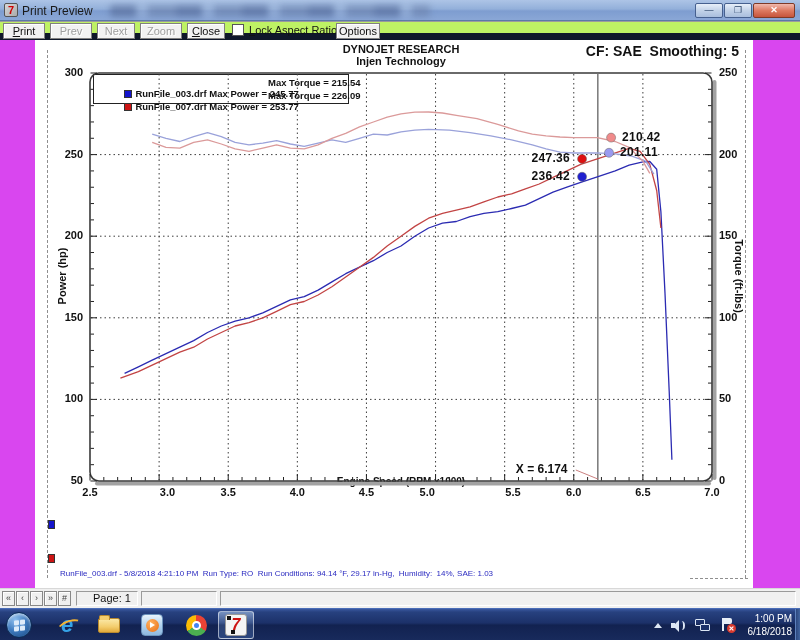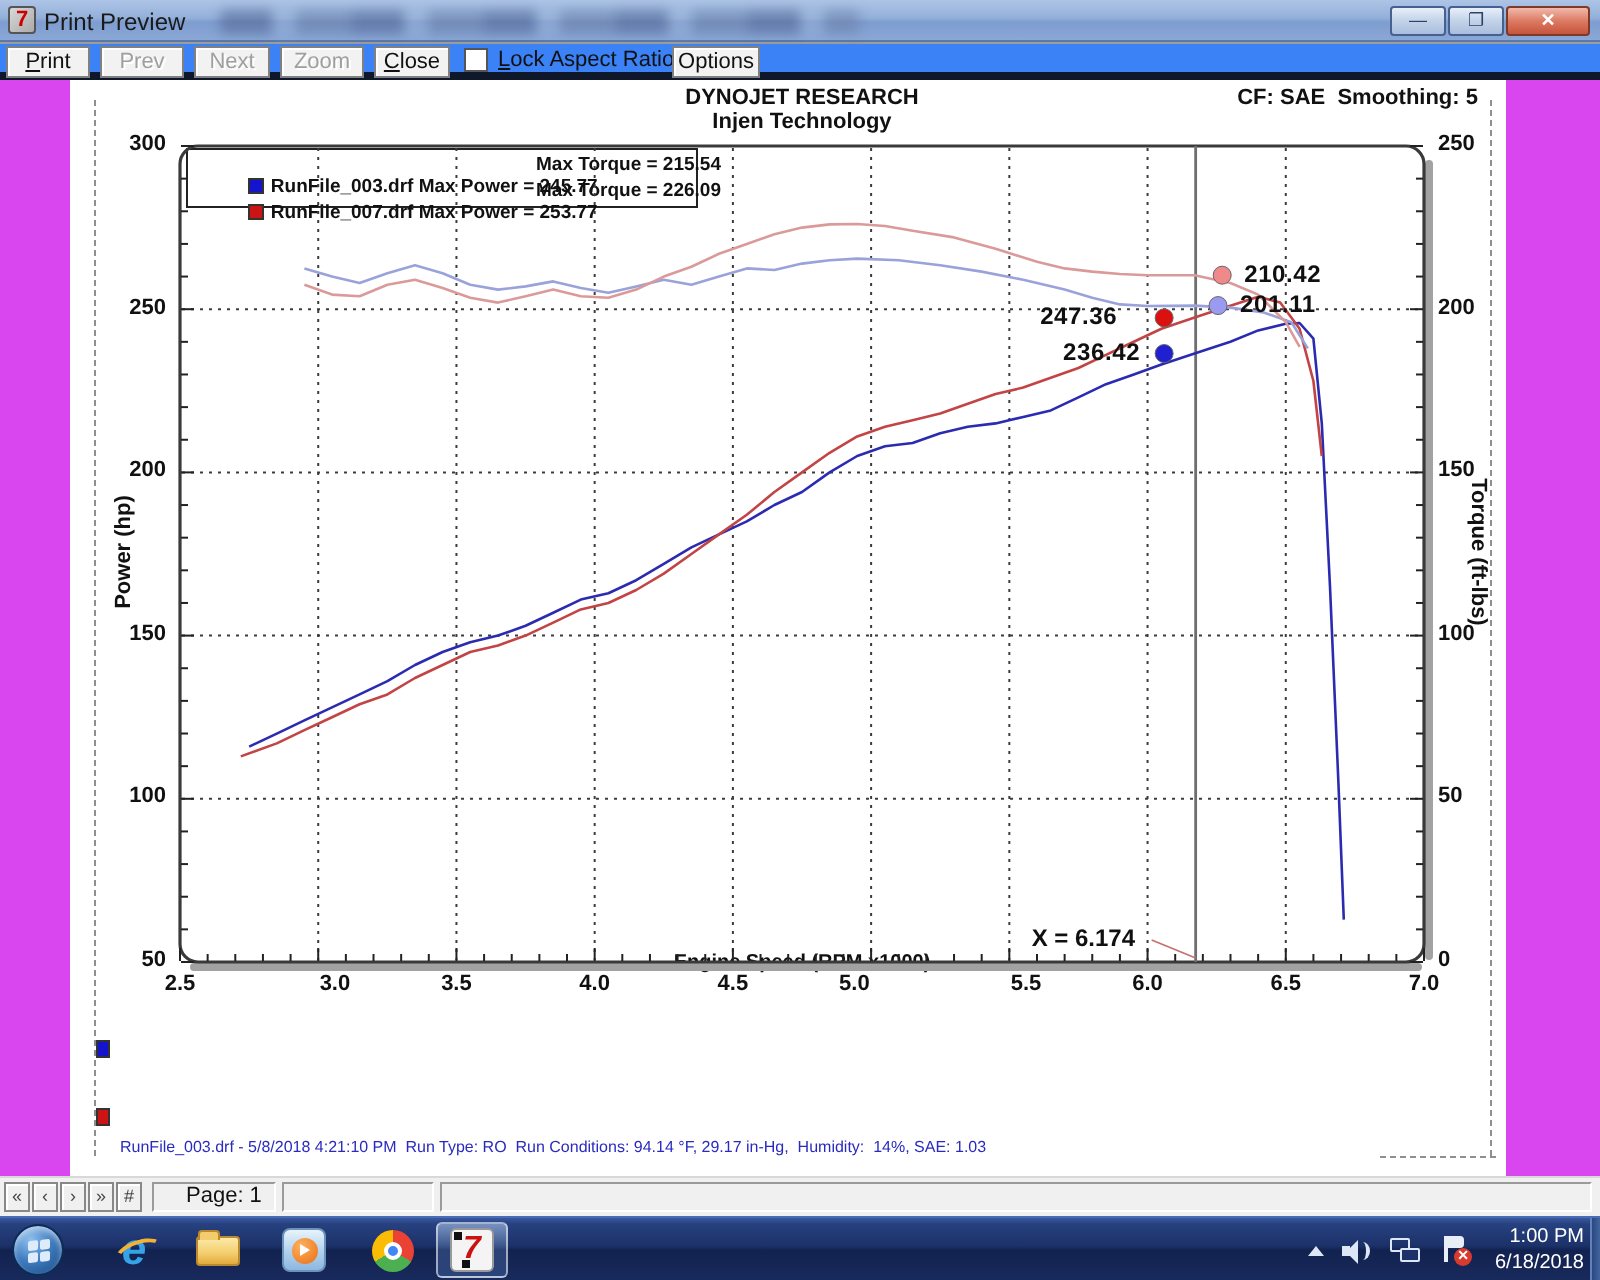--- a/index.html
+++ b/index.html
@@ -18,22 +18,22 @@
     background:repeating-linear-gradient(90deg, rgba(80,100,145,.55) 0 26px, rgba(165,185,215,.35) 26px 38px, rgba(105,125,165,.5) 38px 66px);
     filter:blur(3px); }
   .win-btns { position:absolute; right:5px; top:3px; display:flex; gap:1px; }
   .win-btn { width:28px; height:15px; border:1px solid #46608f; border-radius:2px;
     background:linear-gradient(180deg,#e7eff9 0%,#c2d2e8 50%,#a9bedd 100%);
     font-size:9px; line-height:13px; text-align:center; color:#2b4468; }
   .win-btn.close { width:42px; background:linear-gradient(180deg,#f0b9ad 0%,#dd7a62 50%,#c6543c 100%);
     border-color:#7e3a28; color:#fff; font-weight:bold; }
 
   
-  .toolbar { position:absolute; left:0; top:22px; width:800px; height:18px; background:#3b82f6;
-    border-bottom:4px solid #0f172a; }
+  .toolbar { position:absolute; left:0; top:22px; width:800px; height:18px; background:#bef264;
+    border-bottom:7px solid #0f172a; }
   .tb-btn { position:absolute; top:1px; height:16px; background:#f2f2f2;
     border:1px solid #808080; box-shadow:inset 1px 1px 0 #ffffff; font-size:11px;
     text-align:center; line-height:14px; color:#111; }
   .tb-btn.disabled { color:#9f9f9f; text-shadow:1px 1px 0 #fff; }
   .mn::first-letter { text-decoration:underline; }
   .chk-group { position:absolute; left:232px; top:2px; display:flex; align-items:center; gap:5px; }
   .chk-box { width:12px; height:12px; background:#fff; border:1px solid #555; }
   .chk-label { font-size:11px; color:#111; }
 
   
@@ -42,21 +42,21 @@
   .margin-v { position:absolute; top:10px; height:528px; width:0; border-left:1px dashed #8f8f8f; }
   .margin-h { position:absolute; top:538px; height:0; border-top:1px dashed #8f8f8f; }
 
   .chart-layer { position:absolute; left:0; top:0; width:718px; height:548px; }
   .chart-svg { position:absolute; left:0; top:0; }
 
   .hdr-brand { position:absolute; left:55px; top:3px; width:622px; text-align:center;
     font-size:11px; font-weight:bold; color:#111; }
   .hdr-sub { position:absolute; left:55px; top:15px; width:622px; text-align:center;
     font-size:11px; font-weight:bold; color:#111; }
-  .hdr-cf { position:absolute; right:14px; top:3px; font-size:11px; font-weight:bold; color:#111; white-space:pre; }
+  .hdr-cf { position:absolute; right:14px; top:3px; font-size:14px; font-weight:bold; color:#111; white-space:pre; }
 
   .legend { position:absolute; left:58px; top:34px; width:256px; height:30px; background:#fff;
     border:1px solid #222; padding:2px 4px; }
   .legend-row { position:relative; height:13px; font-size:9.5px; font-weight:bold; color:#111; white-space:pre; }
   .legend-swatch { display:inline-block; width:8px; height:8px; margin-right:3px; border:1px solid #333; vertical-align:-1px; }
   .legend-torque { position:absolute; left:170px; top:0; }
 
   .axis-title-left { position:absolute; left:-33px; top:230px; width:120px; text-align:center;
     font-size:11px; font-weight:bold; transform:rotate(-90deg); color:#111; }
   .axis-title-right { position:absolute; left:644px; top:230px; width:120px; text-align:center;
@@ -334,21 +334,21 @@
         <div class="tick-label" style="left: 177.222px; top: 446px; width: 32px; text-align: center;">3.5</div>
         <div class="tick-label" style="left: 246.333px; top: 446px; width: 32px; text-align: center;">4.0</div>
         <div class="tick-label" style="left: 315.444px; top: 446px; width: 32px; text-align: center;">4.5</div>
         <div class="tick-label" style="left: 384.556px; top: 446px; width: 32px; text-align: left;">5.0</div>
         <div class="tick-label" style="left: 453.667px; top: 446px; width: 32px; text-align: right;">5.5</div>
         <div class="tick-label" style="left: 522.778px; top: 446px; width: 32px; text-align: center;">6.0</div>
         <div class="tick-label" style="left: 591.889px; top: 446px; width: 32px; text-align: center;">6.5</div>
         <div class="tick-label" style="left: 661px; top: 446px; width: 32px; text-align: center;">7.0</div>
         <div class="callout" style="top: 90.0946px; left: 587.098px;">210.42</div>
         <div class="callout" style="top: 105.288px; left: 585.024px;">201.11</div>
-        <div class="callout" style="top: 111.408px; left: 485.071px; width: 50px; ">247.36</div>
+        <div class="callout" style="top: 111.408px; left: 485.071px; width: 50px; text-align: right;">247.36</div>
         <div class="callout" style="top: 129.263px; left: 485.071px; width: 50px; text-align: right;">236.42</div>
         <div class="cursor-label" style="left: 480.828px; top: 422px;">X = 6.174</div>
       </div>
 
     <div class="run-info" style="top:479px;">
       <span class="run-swatch" style="background: rgb(20, 20, 204);"></span>
       <div class="run-lines" style="color: rgb(42, 42, 192);">
         <div>RunFile_003.drf - 5/8/2018 4:21:10 PM  Run Type: RO  Run Conditions: 94.14 °F, 29.17 in-Hg,  Humidity:  14%, SAE: 1.03</div>
         <div>BASELINE</div>
         <div>Max Power = 245.77  Max Torque = 215.54</div>

